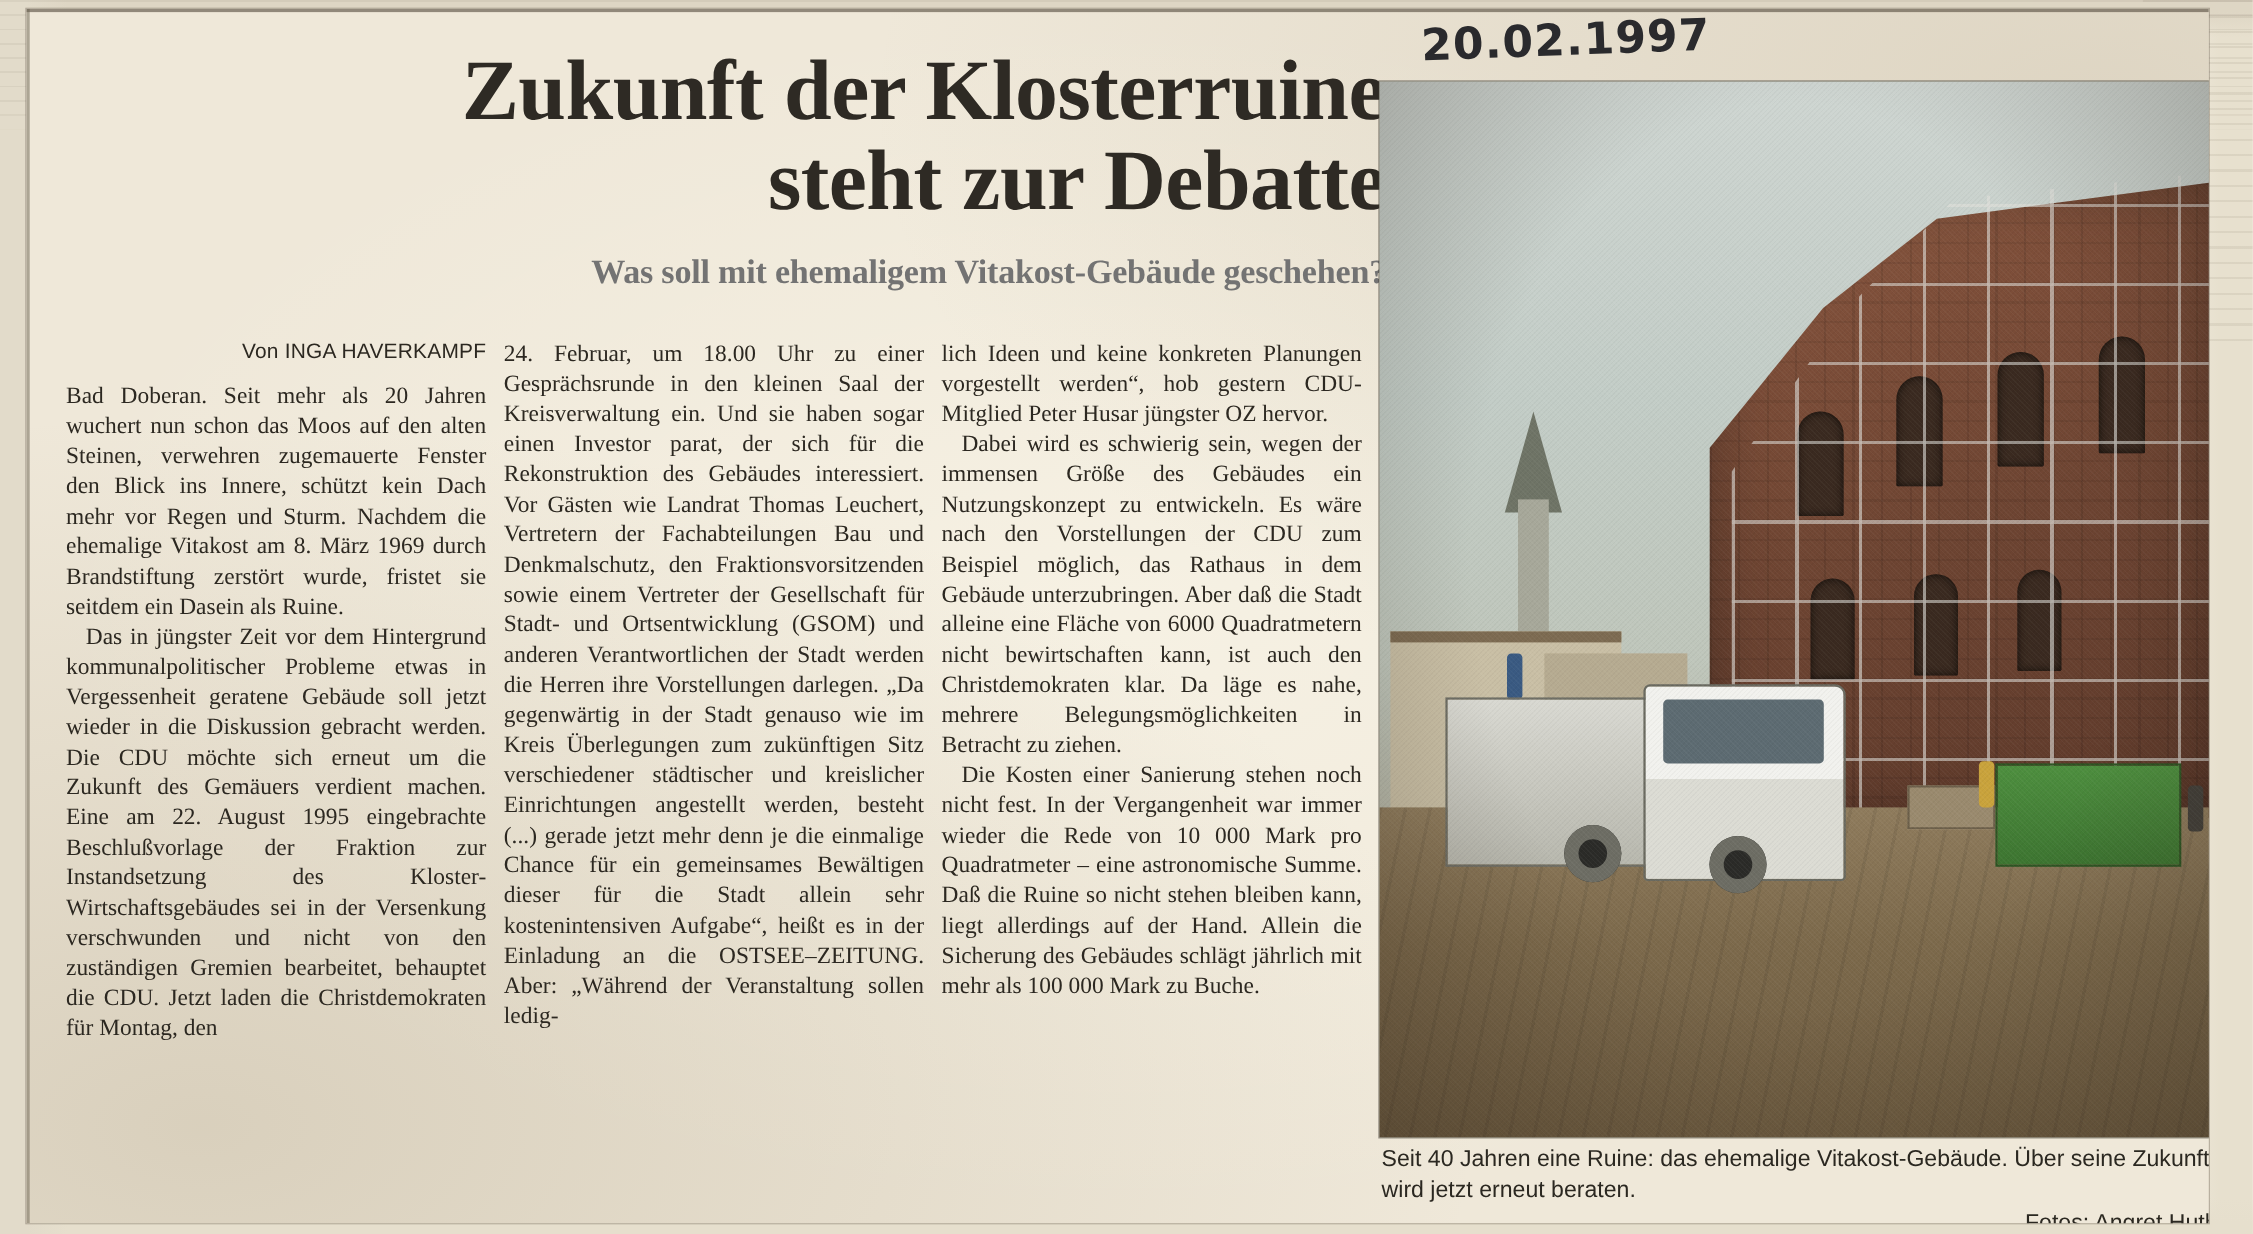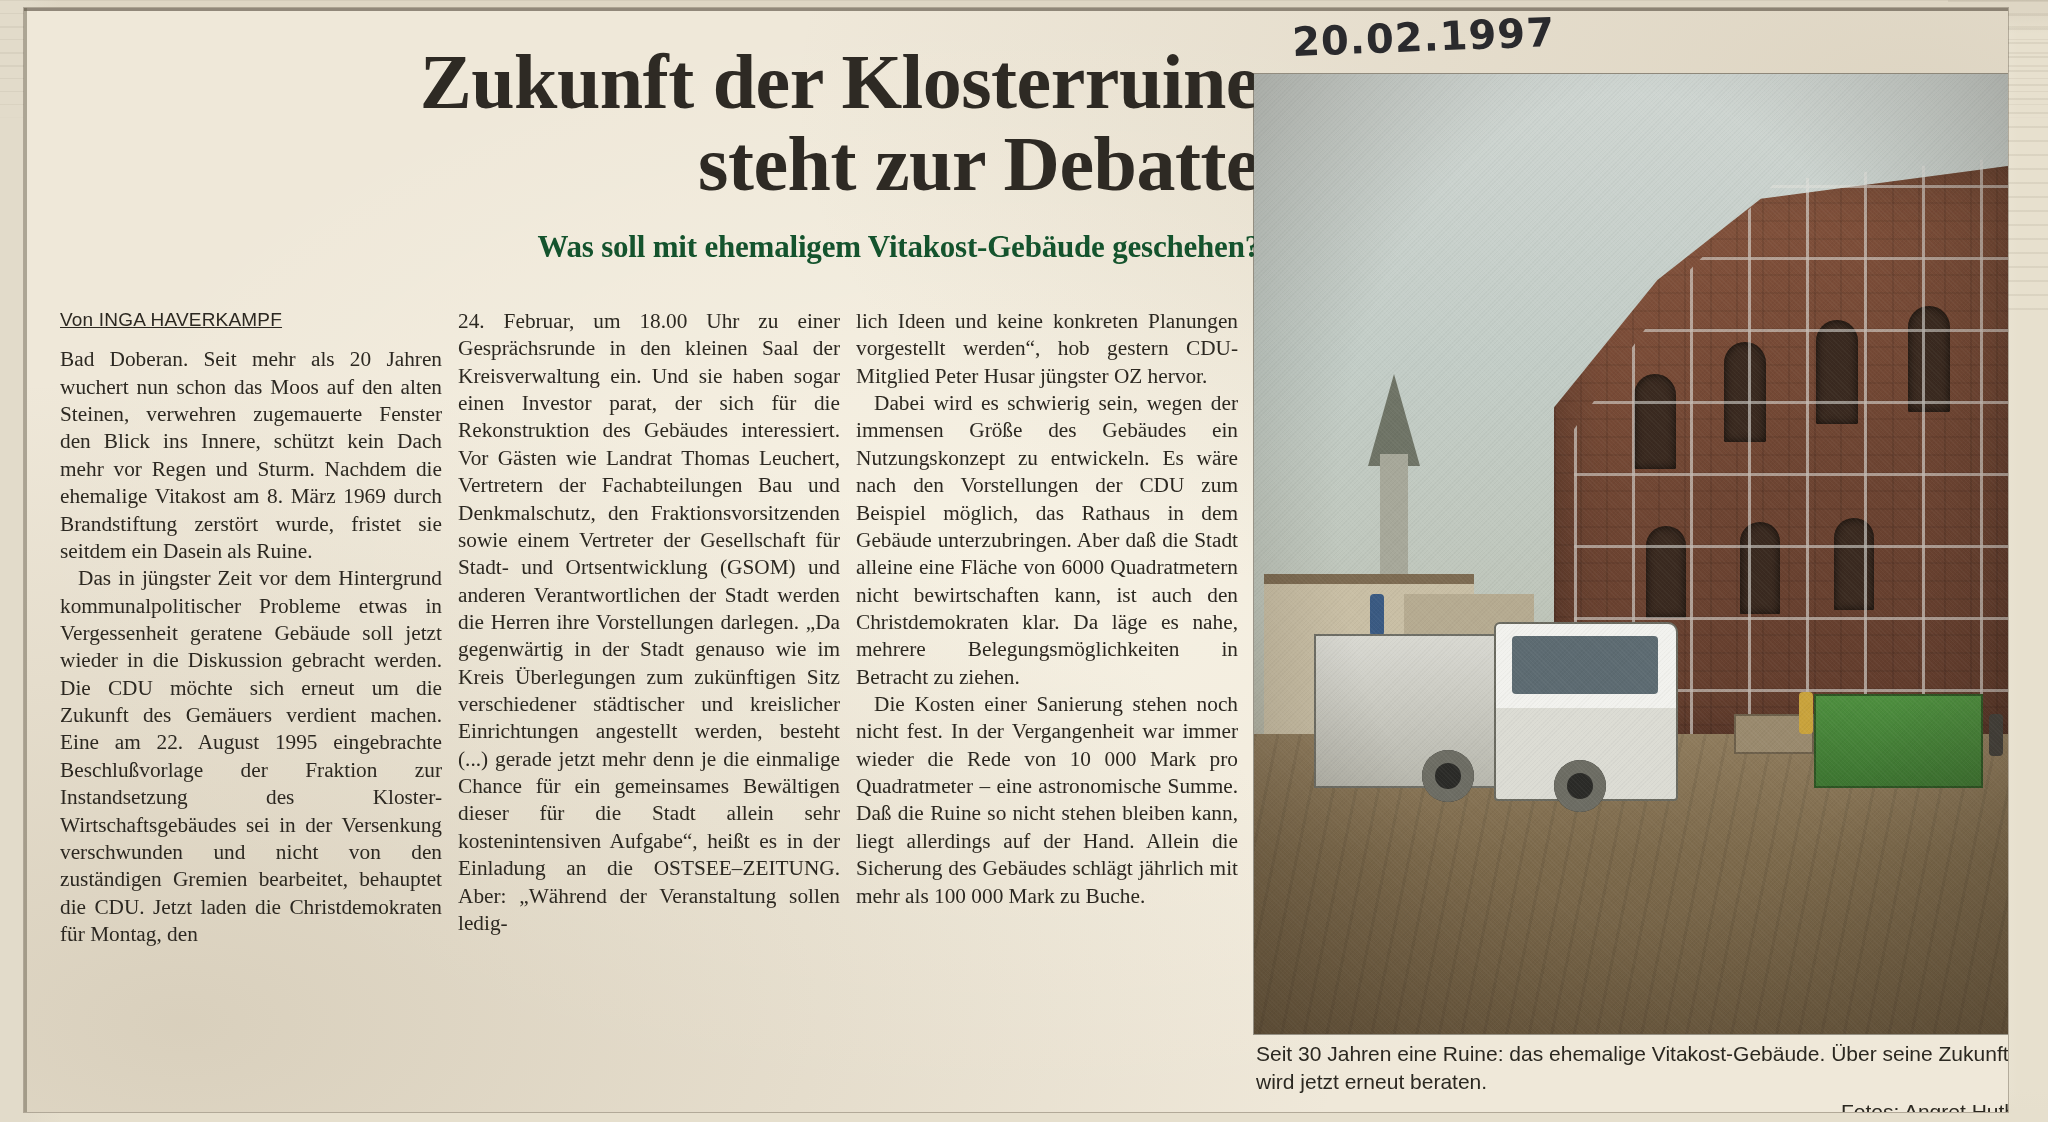--- a/index.html
+++ b/index.html
@@ -117,21 +117,21 @@
     letter-spacing: -0.5px;
     margin: 0;
   }
   .headline .l2 { display: block; margin-top: 6px; }
   .subhead {
     font-family: "Liberation Serif", serif;
     font-weight: bold;
     font-size: 31px;
     margin-top: 26px;
     letter-spacing: -0.2px;
-    color: #14532d;
+    color: #737373;
   }
 
   
   .columns {
     position: absolute;
     left: 36px;
     top: 300px;
     width: 1195px;
     height: 790px;
     display: flex;
@@ -148,23 +148,22 @@
     hyphens: auto;
     -webkit-hyphens: auto;
   }
   .col p { margin: 0; text-indent: 18px; }
   .col p.noindent { text-indent: 0; }
   .byline {
     font-family: "Liberation Sans", sans-serif;
     font-size: 19px;
     letter-spacing: .2px;
     margin: 0 0 14px 0;
-    text-align: left;
+    text-align: right;
     color: #2c2821;
-    text-decoration: underline;
   }
   .lead-bold { font-weight: normal; }
 
   
   .photo-frame {
     position: absolute;
     left: 1230px;
     top: 66px;
     width: 760px;
     height: 960px;
@@ -376,17 +375,17 @@
       <div class="truck-cab"></div>
       <div class="truck-window"></div>
       <div class="wheel" style="left:168px;top:676px;"></div>
       <div class="wheel" style="left:300px;top:686px;"></div>
 
       <div class="photo-grain"></div>
       <div class="photo-vignette"></div>
     </div>
 
     <div class="caption">
-      <span>Seit 30 Jahren eine Ruine: das ehemalige Vitakost-Gebäude. Über seine Zukunft wird jetzt erneut beraten.</span>
+      <span>Seit 40 Jahren eine Ruine: das ehemalige Vitakost-Gebäude. Über seine Zukunft wird jetzt erneut beraten.</span>
       <span class="credit">Fotos: Angret Huth</span>
     </div>
   </div>
 </div>
 
 </body></html>

